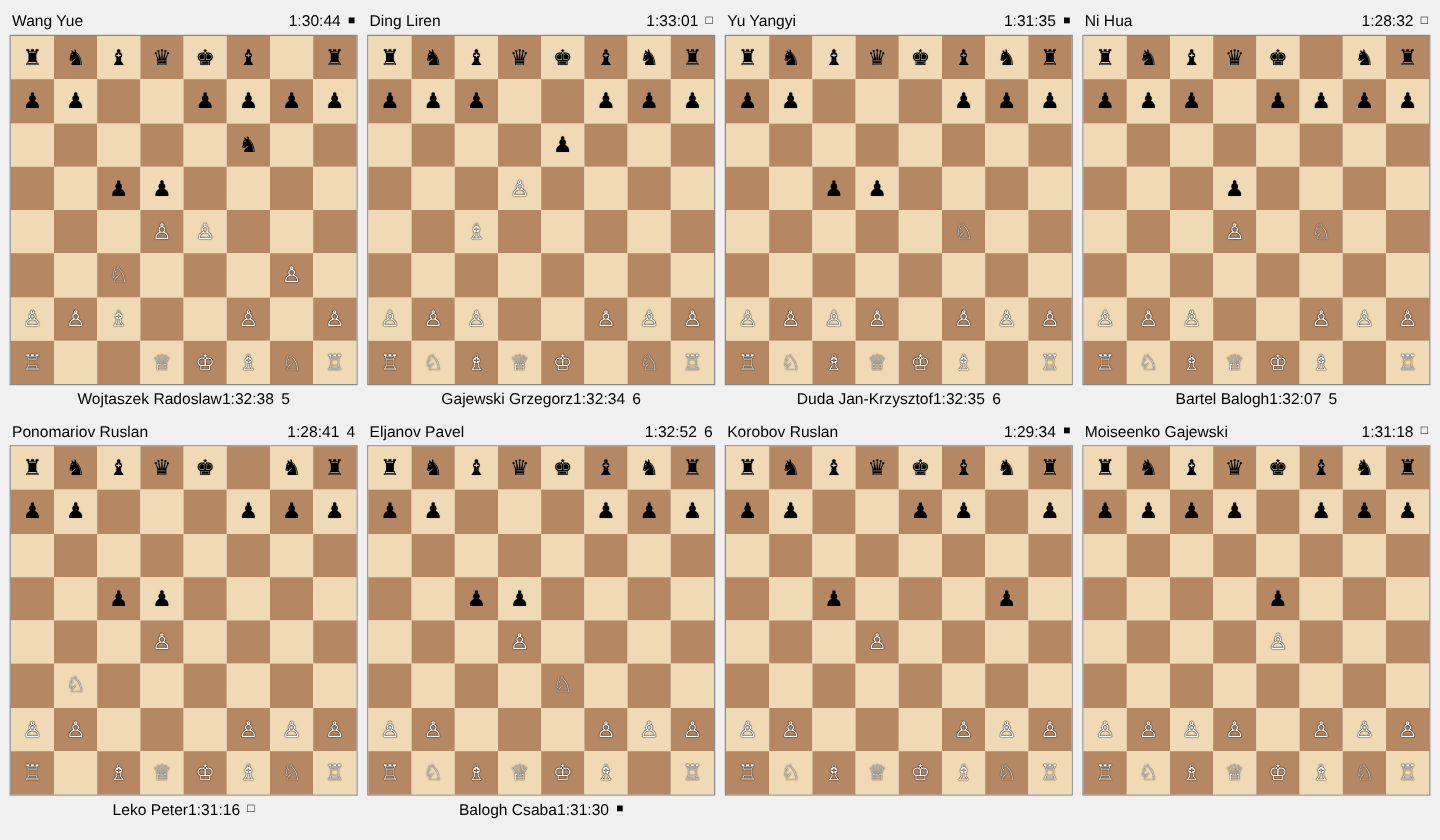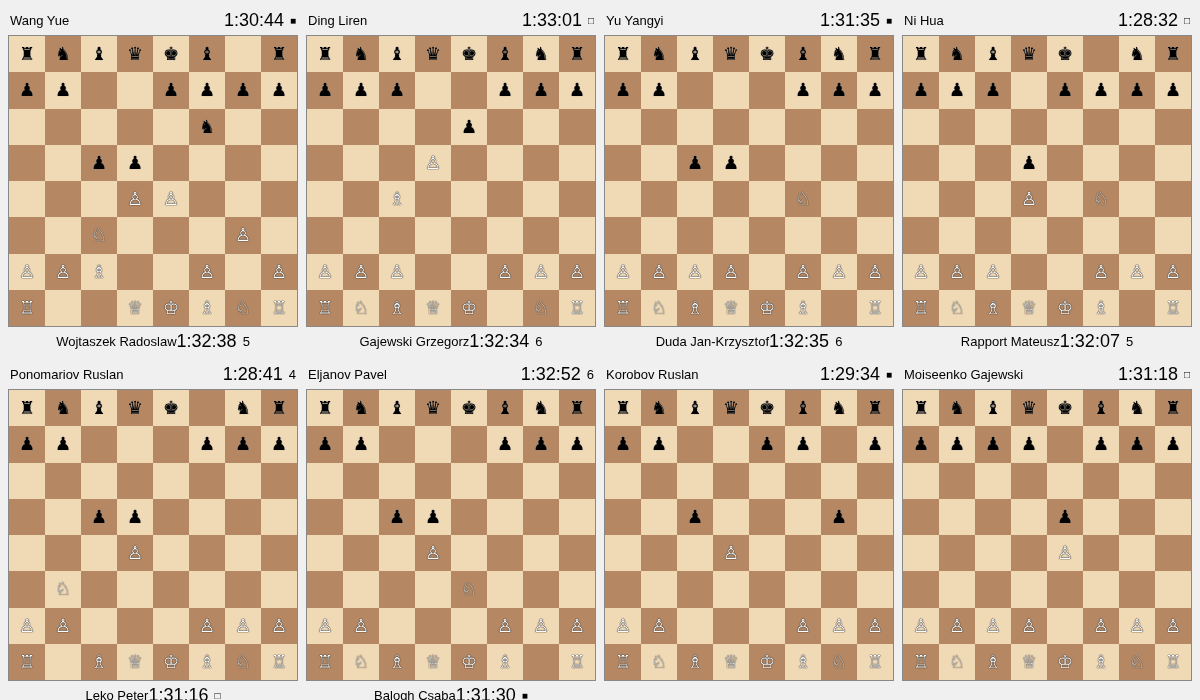--- a/index.html
+++ b/index.html
@@ -26,21 +26,21 @@
     }
     .header-left {
       font-weight: normal;
     }
     .header-right {
       display: flex;
       align-items: center;
       gap: 6px;
     }
     .time {
-      font-size: 18px;
+      font-size: 13px;
     }
     .move-indicator {
       font-size: 10px;
     }
     .game-footer {
       display: flex;
       justify-content: center;
       align-items: center;
       padding: 4px 2px 2px 2px;
       font-size: 13px;
@@ -403,21 +403,21 @@
           <div class="sq light wp">♘</div>
           <div class="sq dark wp">♗</div>
           <div class="sq light wp">♕</div>
           <div class="sq dark wp">♔</div>
           <div class="sq light wp">♗</div>
           <div class="sq dark"></div>
           <div class="sq light wp">♖</div>
         </div>
       </div>
       <div class="game-footer">
-        <span>Rapport Mateusz</span>
+        <span>Bartel Balogh</span>
         <div class="footer-right">
           <span class="time">1:32:07</span>
           <span>5</span>
         </div>
       </div>
     </div>
     <div class="game-cell">
       <div class="game-header">
         <span class="header-left">Ponomariov Ruslan</span>
         <div class="header-right">

